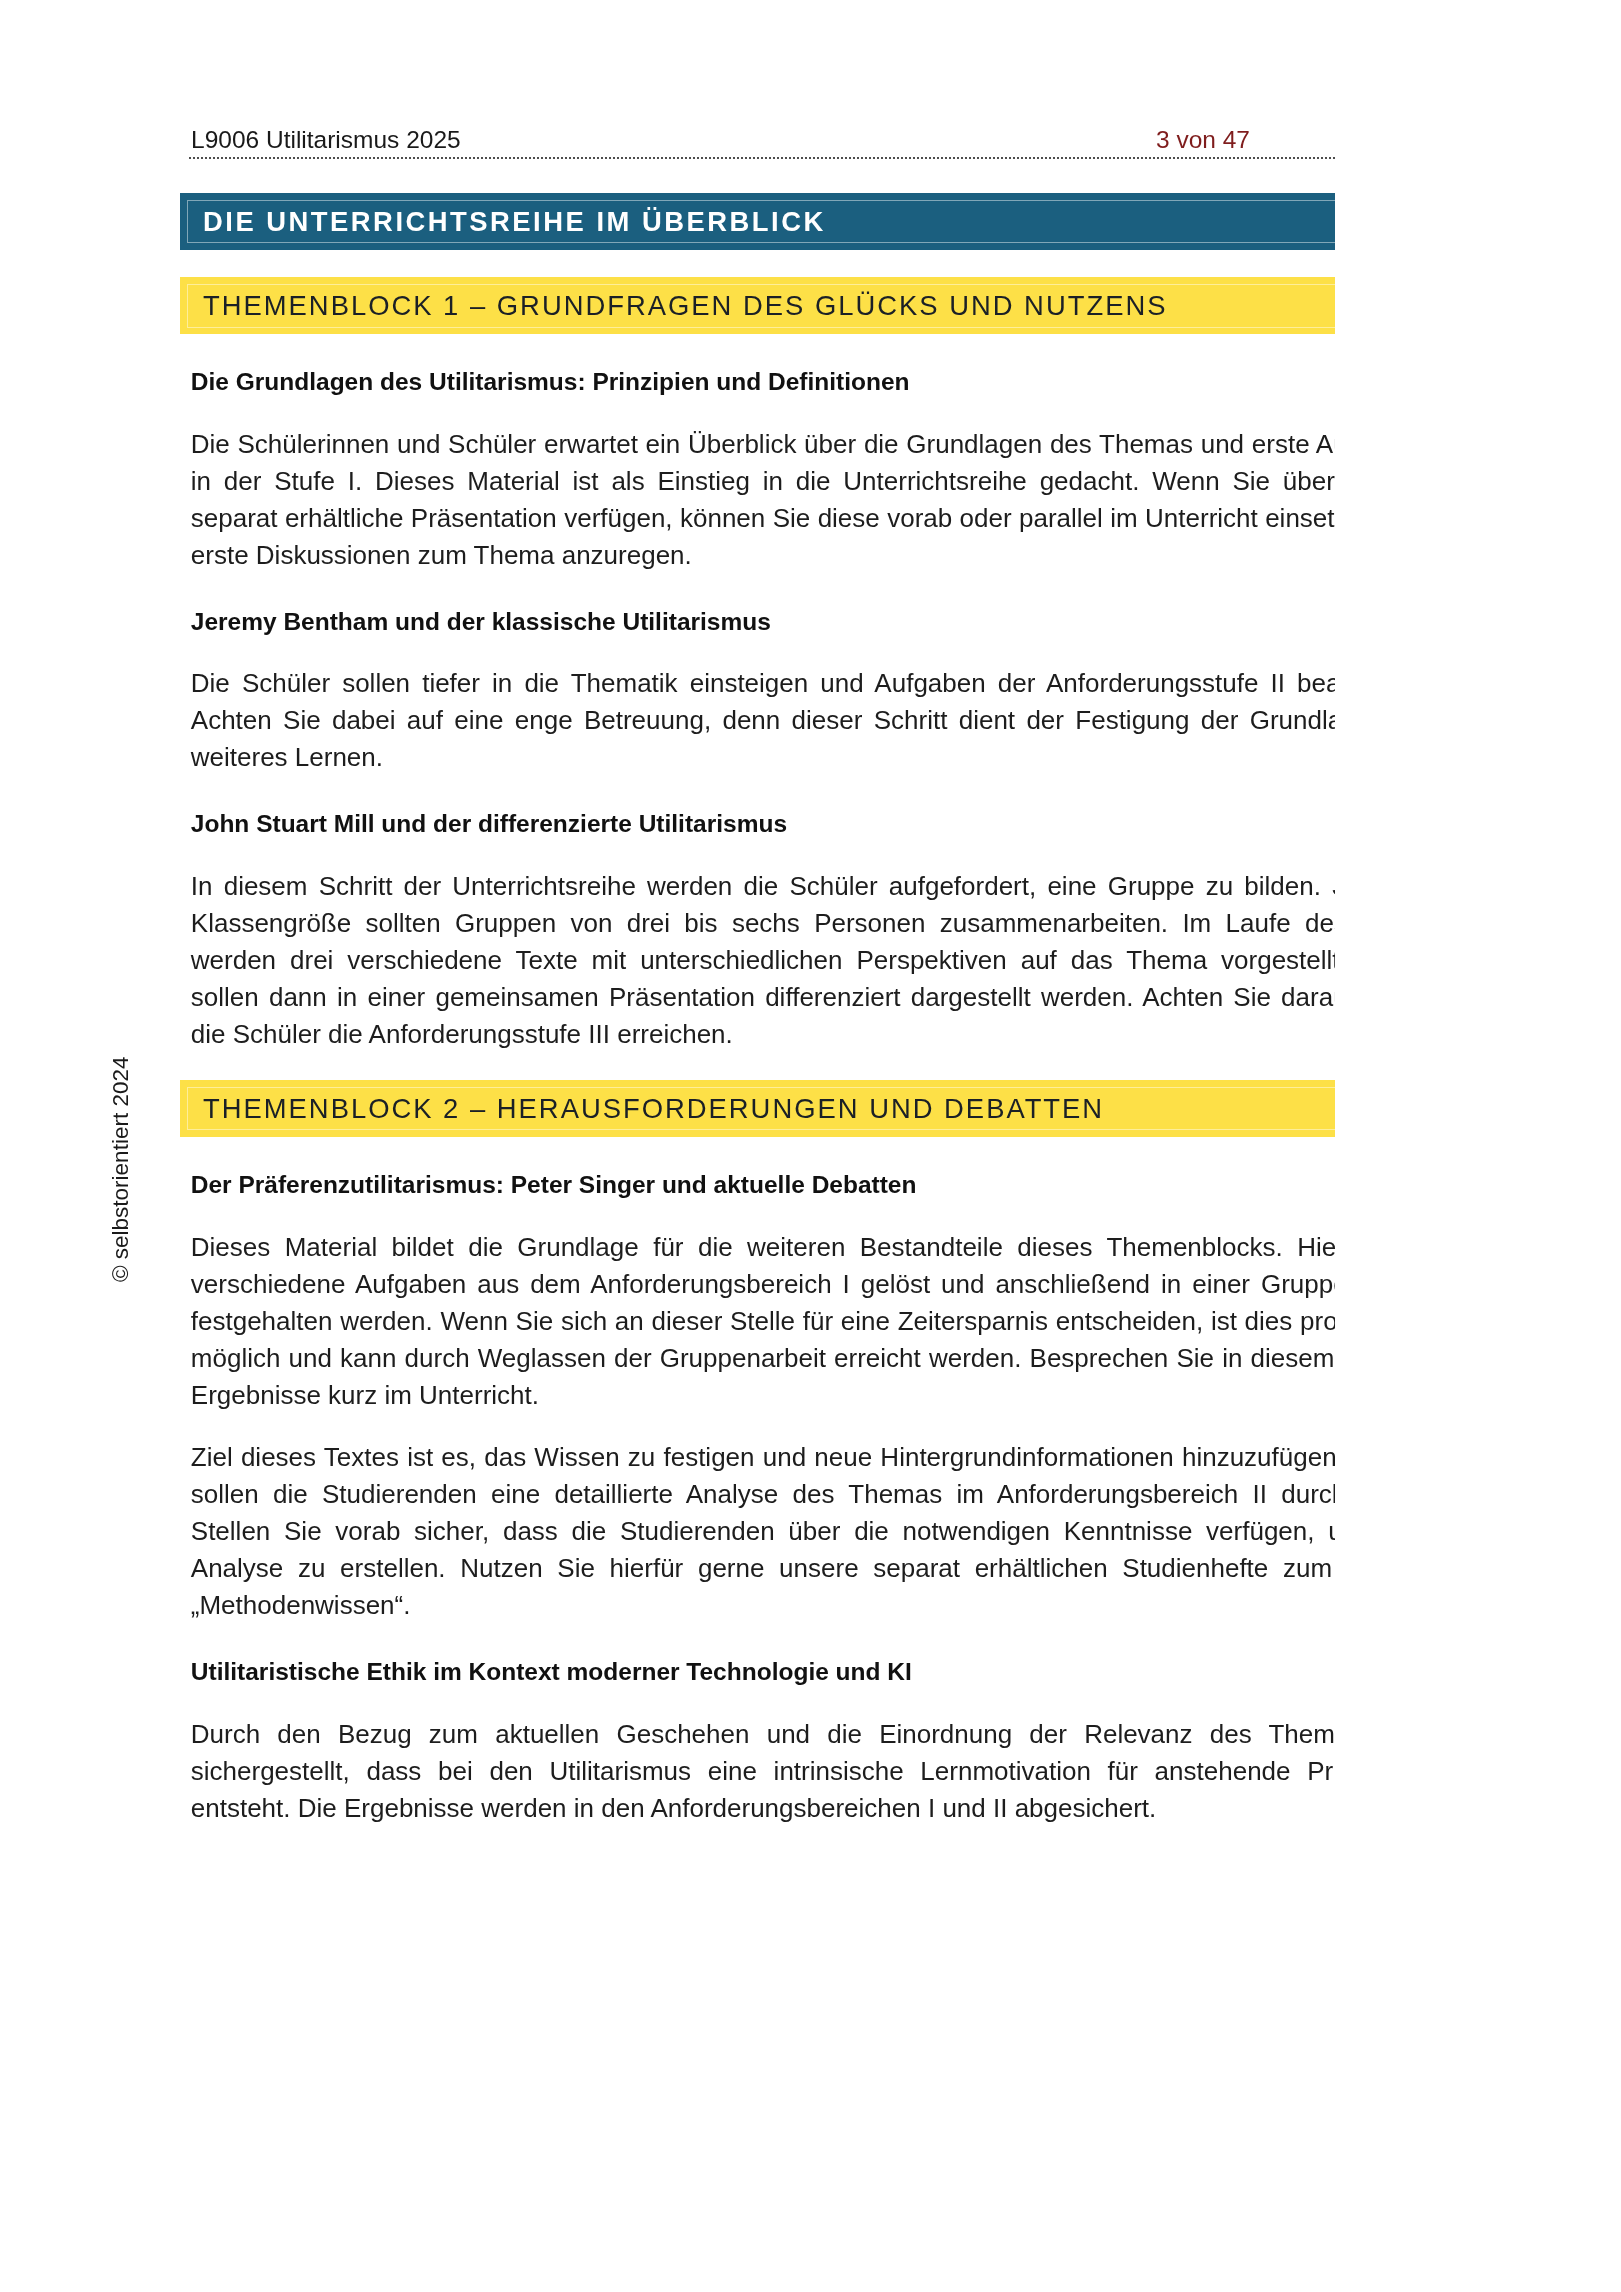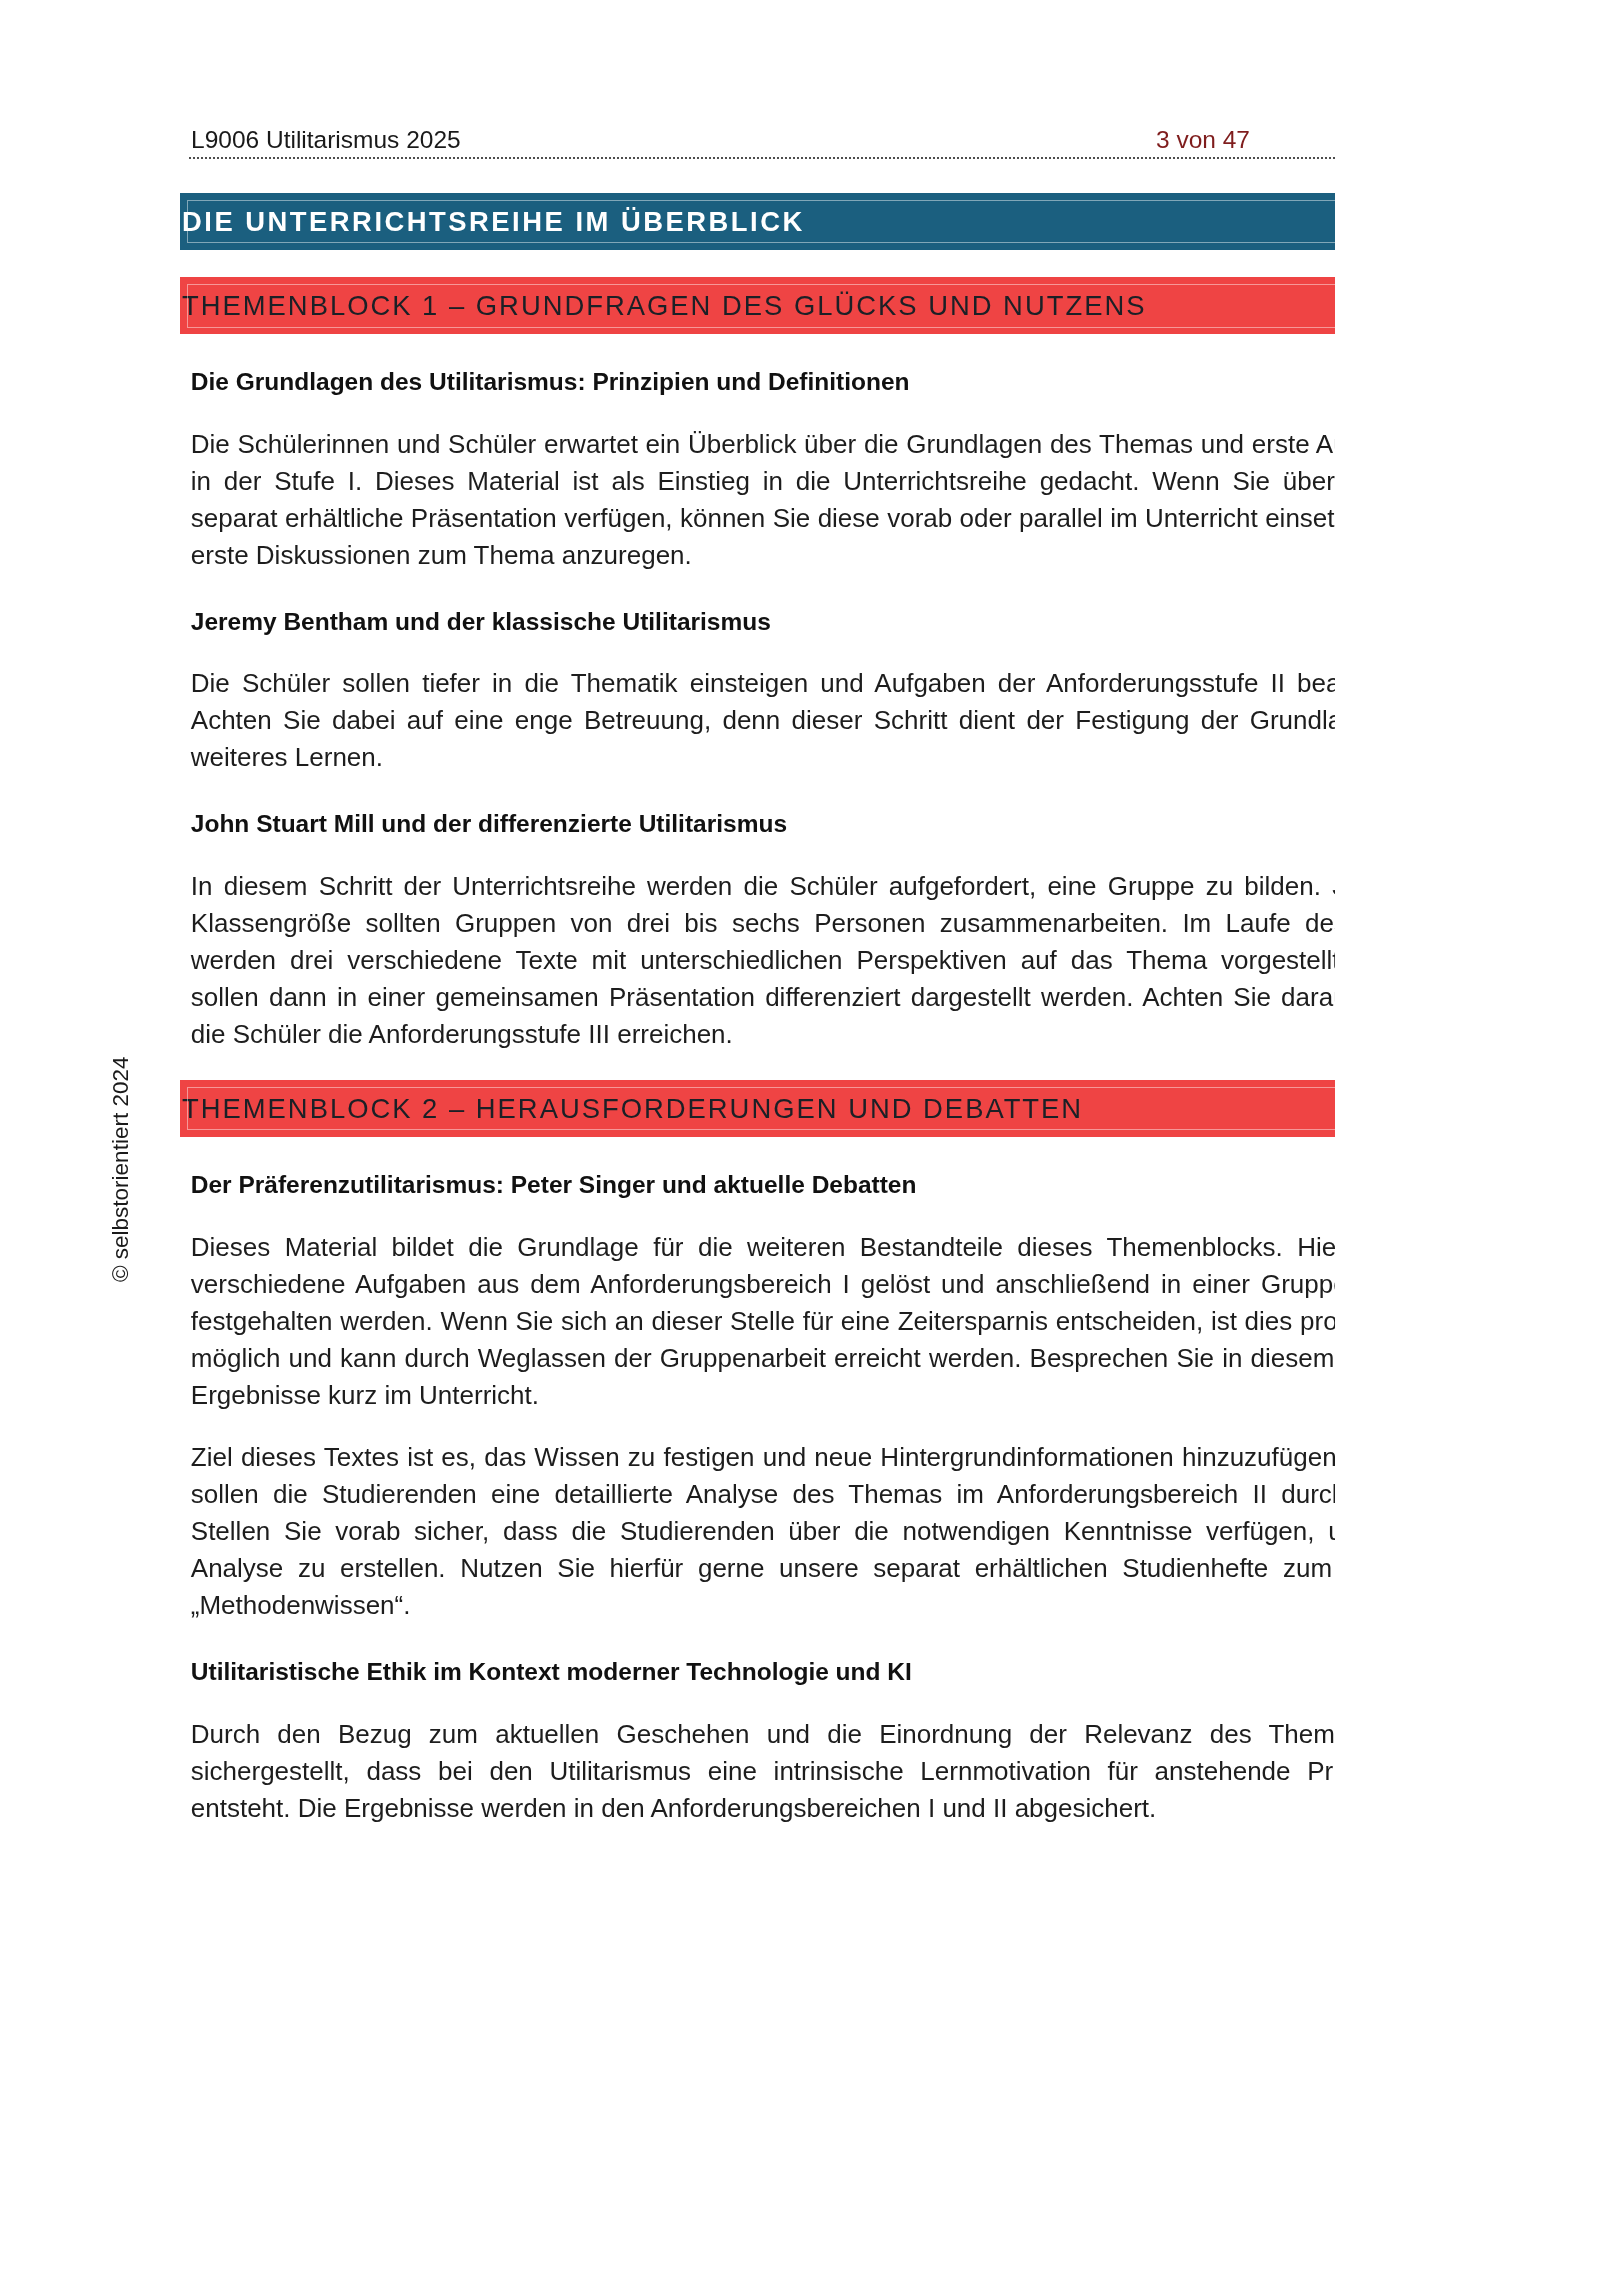--- a/index.html
+++ b/index.html
@@ -50,40 +50,40 @@
     position: absolute;
     left: 180px;
     top: 193px;
     width: 1259px;
   }
 
   .banner {
     position: relative;
     height: 57px;
     line-height: 57px;
-    padding-left: 2px;
+    padding-left: 23px;
     box-sizing: border-box;
     white-space: nowrap;
     overflow: hidden;
   }
   .banner .inner-frame {
     position: absolute;
     inset: 6.9px;
     border: 1px solid rgba(255,255,255,0.45);
     pointer-events: none;
   }
   .banner-dark {
     background: #1b5f7f;
     color: #ffffff;
     font-size: 27.4px;
     font-weight: bold;
     letter-spacing: 2.5px;
   }
   .banner-light {
-    background: #ef4444;
+    background: #fde047;
     color: #1b2026;
     font-size: 27.4px;
     font-weight: normal;
     letter-spacing: 2px;
     margin-top: 27.4px;
   }
 
   .entry-heading {
     margin: 29px 11.8px 0 10.8px;
     font-size: 24.5px;

